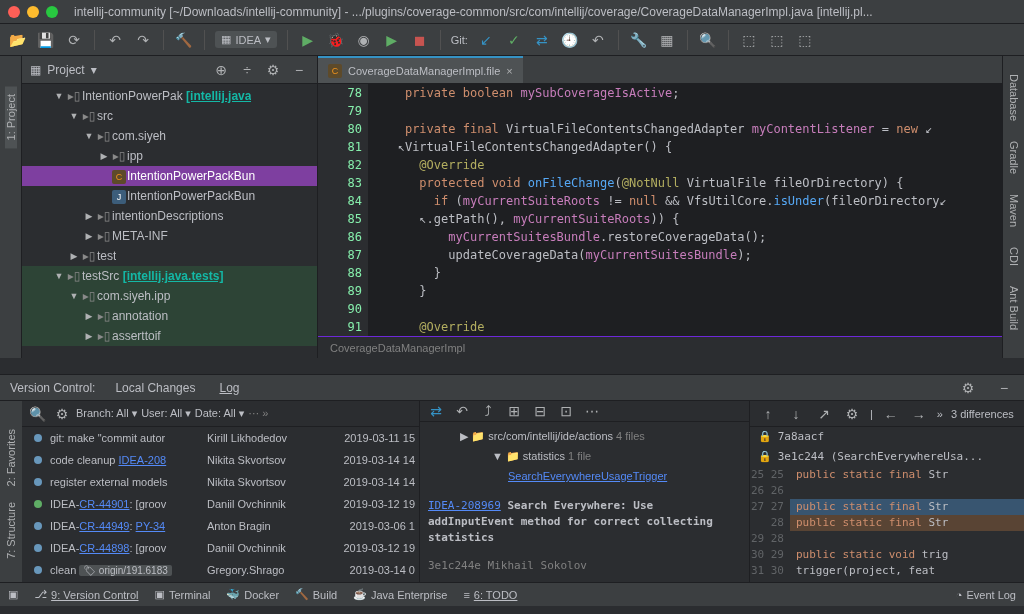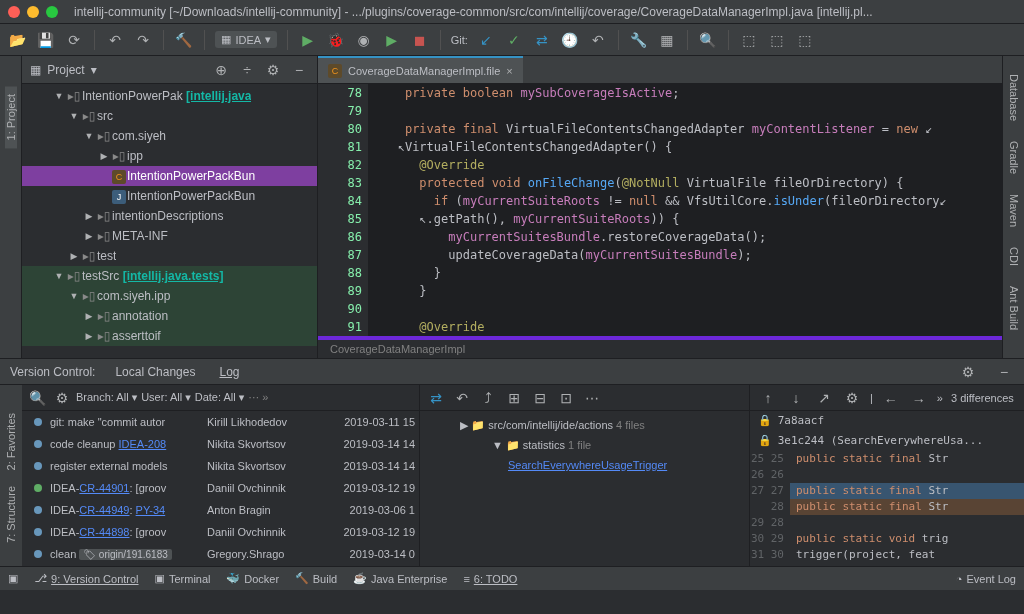--- a/index.html
+++ b/index.html
@@ -65,24 +65,24 @@
 .editor-tab { display: flex; align-items: center; padding: 0 10px; height: 100%; gap: 6px; background: #4e5254; border-top: 2px solid #3592c4; font-size: 11px; }
 .editor-tab-close { color: #afb1b3; cursor: pointer; }
 .editor-body { flex: 1; display: flex; overflow: hidden; font-family: "Menlo", "Consolas", monospace; font-size: 12px; }
 .gutter { width: 50px; background: #2b2d30; color: #86efac; text-align: right; padding-right: 6px; line-height: 18px; }
 .code { flex: 1; background: #1e1f22; color: #bcbec4; line-height: 18px; padding-left: 8px; white-space: pre; overflow: hidden; }
 .kw { color: #cf8e6d; }
 .ann { color: #b3ae60; }
 .type { color: #bcbec4; }
 .field { color: #c77dbb; }
 .method { color: #56a8f5; }
-.breadcrumb { height: 22px; background: #2b2d30; border-top: 4px solid #6d28d9; padding: 0 12px; display: flex; align-items: center; font-size: 11px; color: #808080; }
+.breadcrumb { height: 22px; background: #2b2d30; border-top: 1px solid #6d28d9; padding: 0 12px; display: flex; align-items: center; font-size: 11px; color: #808080; }
 .right-stripe { width: 22px; background: #3c3f41; border-left: 1px solid #1e1f22; display: flex; flex-direction: column; align-items: center; padding-top: 10px; }
 .right-stripe-item { writing-mode: vertical-lr; padding: 8px 0; font-size: 11px; color: #afb1b3; cursor: pointer; margin-bottom: 4px; }
-.vcs-panel { height: 208px; background: #2b2d30; border-top: 1px solid #1e1f22; display: flex; flex-direction: column; }
+.vcs-panel { height: 208px; background: #2b2d30; border-top: 1px solid #1e1f22; display: flex; flex-direction: column; margin-top: 16px; }
 .vcs-header { height: 26px; background: #3c3f41; display: flex; align-items: center; padding: 0 10px; gap: 16px; border-bottom: 1px solid #1e1f22; font-size: 12px; }
 .vcs-tab { padding: 2px 4px; cursor: pointer; }
 .vcs-tab.active { text-decoration: underline; }
 .vcs-content { flex: 1; display: flex; overflow: hidden; }
 .vcs-left-stripe { width: 22px; background: #3c3f41; display: flex; flex-direction: column; align-items: center; padding-top: 20px; }
 .vcs-log { width: 398px; border-right: 1px solid #1e1f22; display: flex; flex-direction: column; }
 .vcs-filters { height: 26px; background: #2b2d30; display: flex; align-items: center; padding: 0 6px; gap: 4px; font-size: 11px; border-bottom: 1px solid #1e1f22; }
 .vcs-filter { color: #bcbec4; cursor: pointer; }
 .vcs-commits { flex: 1; overflow: hidden; }
 .commit-row { display: flex; align-items: center; height: 22px; padding: 0 4px; font-size: 11px; overflow: hidden; }
@@ -400,20 +400,24 @@
         <span class="tb-btn">⊞</span>
         <span class="tb-btn">⊟</span>
         <span class="tb-btn">⊡</span>
         <span class="tb-btn">⋯</span>
       </div>
       <div class="vcs-mid-tree">
         <div style="padding-left:32px">▶ 📁 <span>src/com/intellij/ide/actions</span> <span class="file-count">4 files</span></div>
         <div style="padding-left:64px">▼ 📁 <span>statistics</span> <span class="file-count">1 file</span></div>
         <div style="padding-left:80px"><span class="tree-link">SearchEverywhereUsageTrigger</span></div>
       </div>
+      <div class="commit-detail">
+        <div><span class="commit-hash-link">IDEA-208969</span> <span style="font-weight:bold">Search Everywhere: Use addInputEvent method for correct collecting statistics</span></div>
+        <div style="margin-top:12px;color:#808080">3e1c244e Mikhail Sokolov</div>
+      </div>
     </div>
     <div class="vcs-right">
       <div class="diff-toolbar">
         <span class="tb-btn">↑</span>
         <span class="tb-btn">↓</span>
         <span class="tb-btn">↗</span>
         <span class="tb-btn">⚙</span>
         <span>|</span>
         <span class="tb-btn">←</span>
         <span class="tb-btn">→</span>

